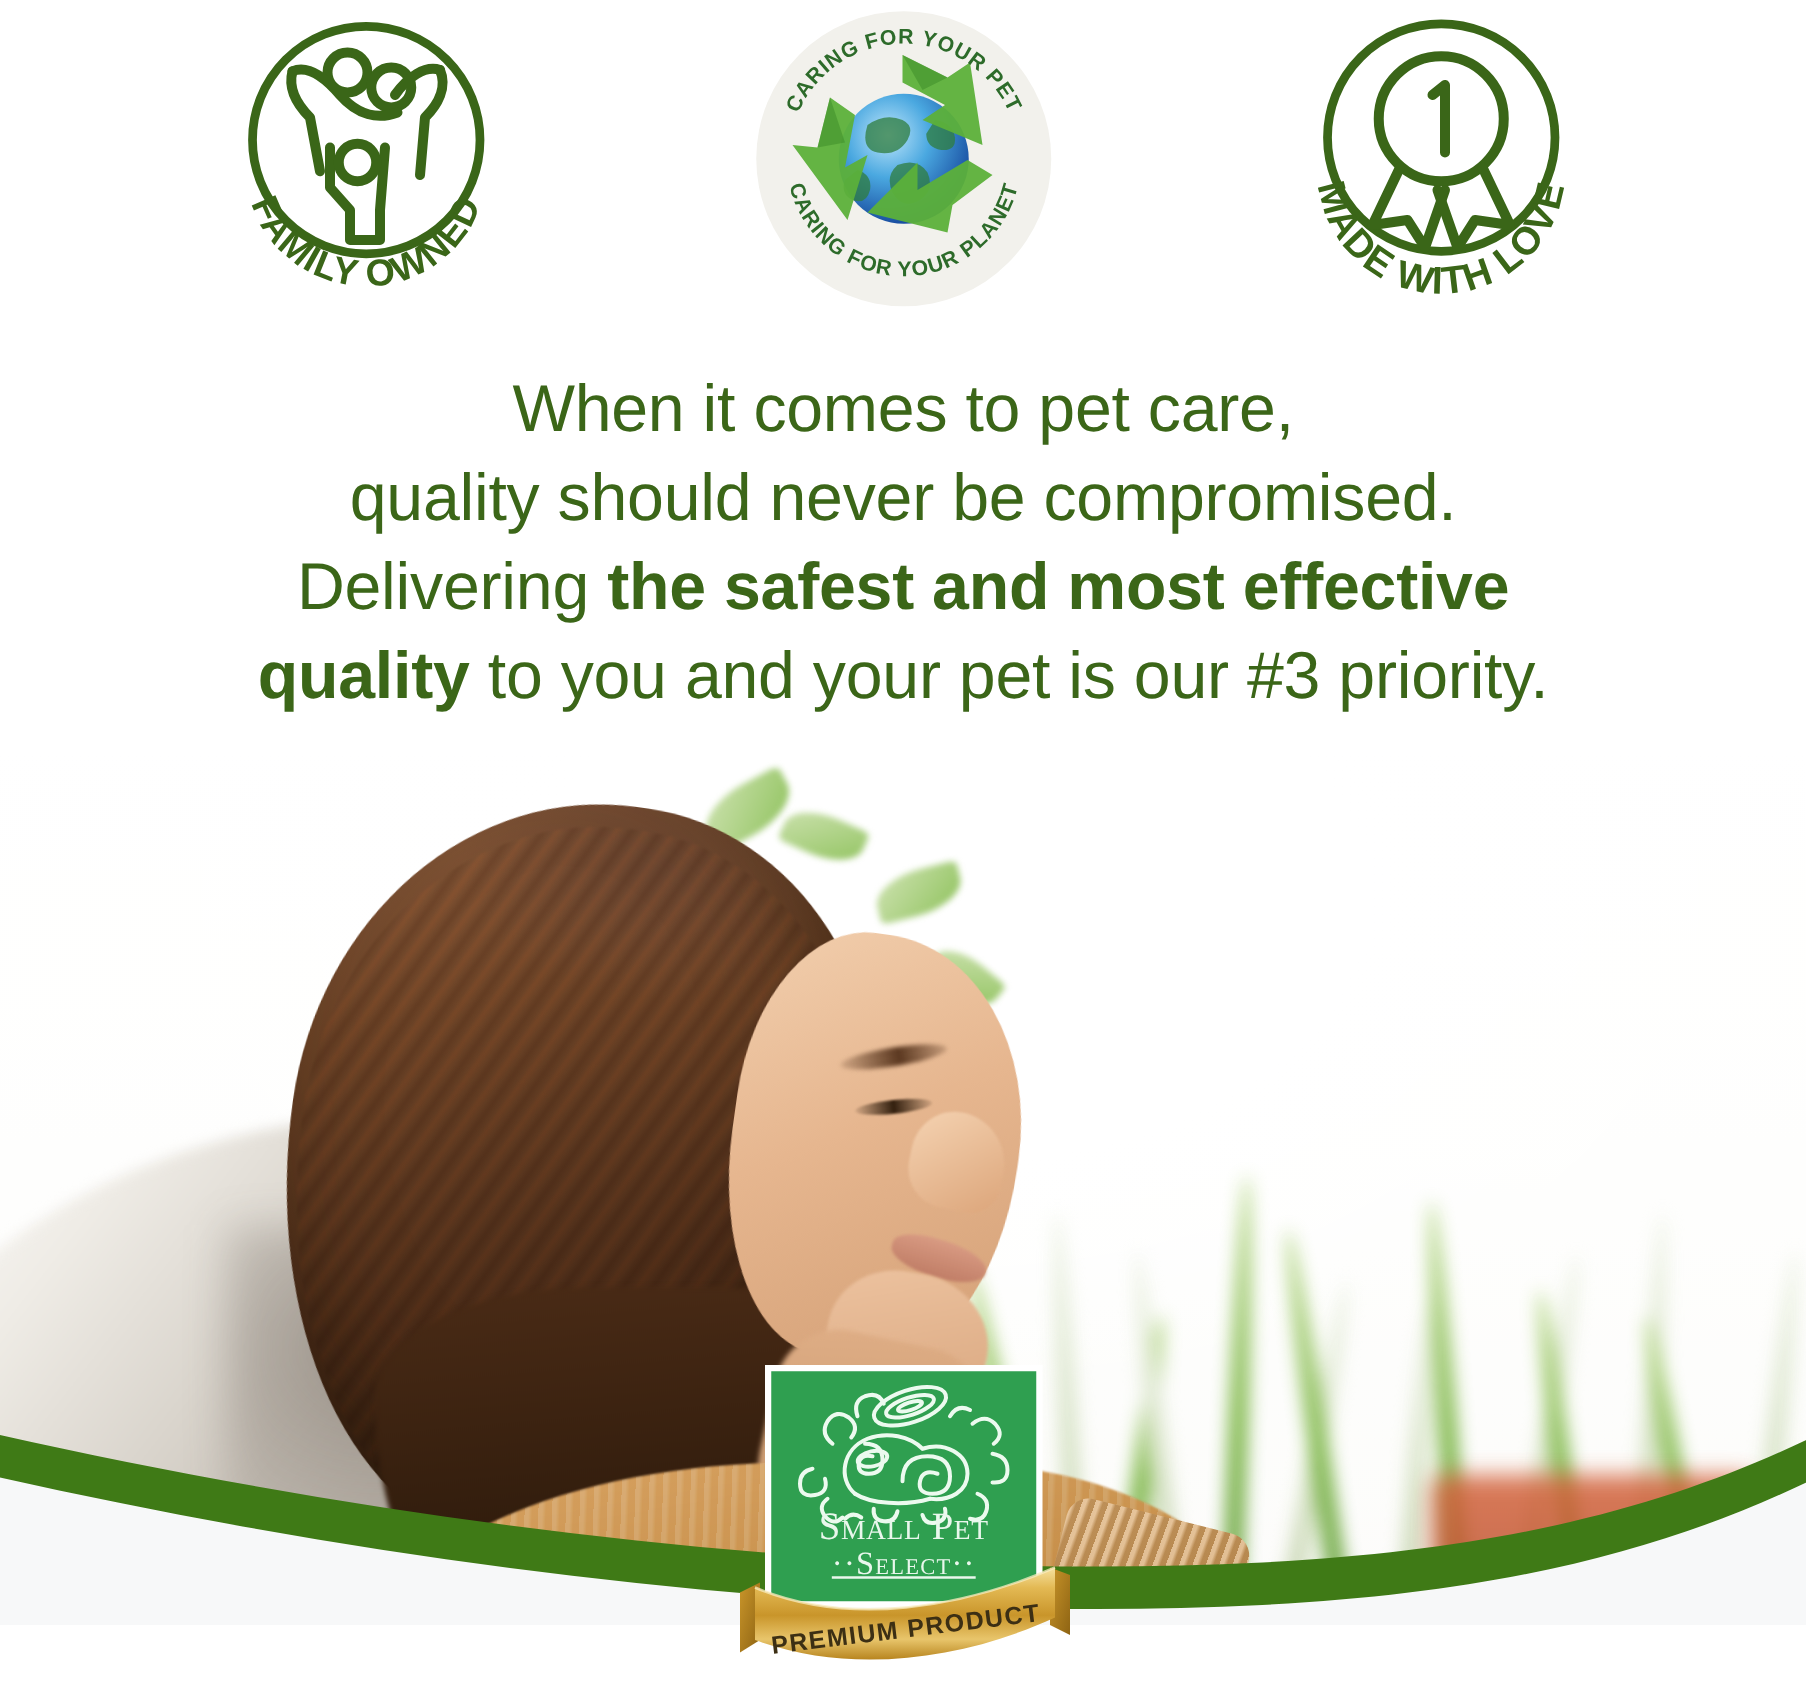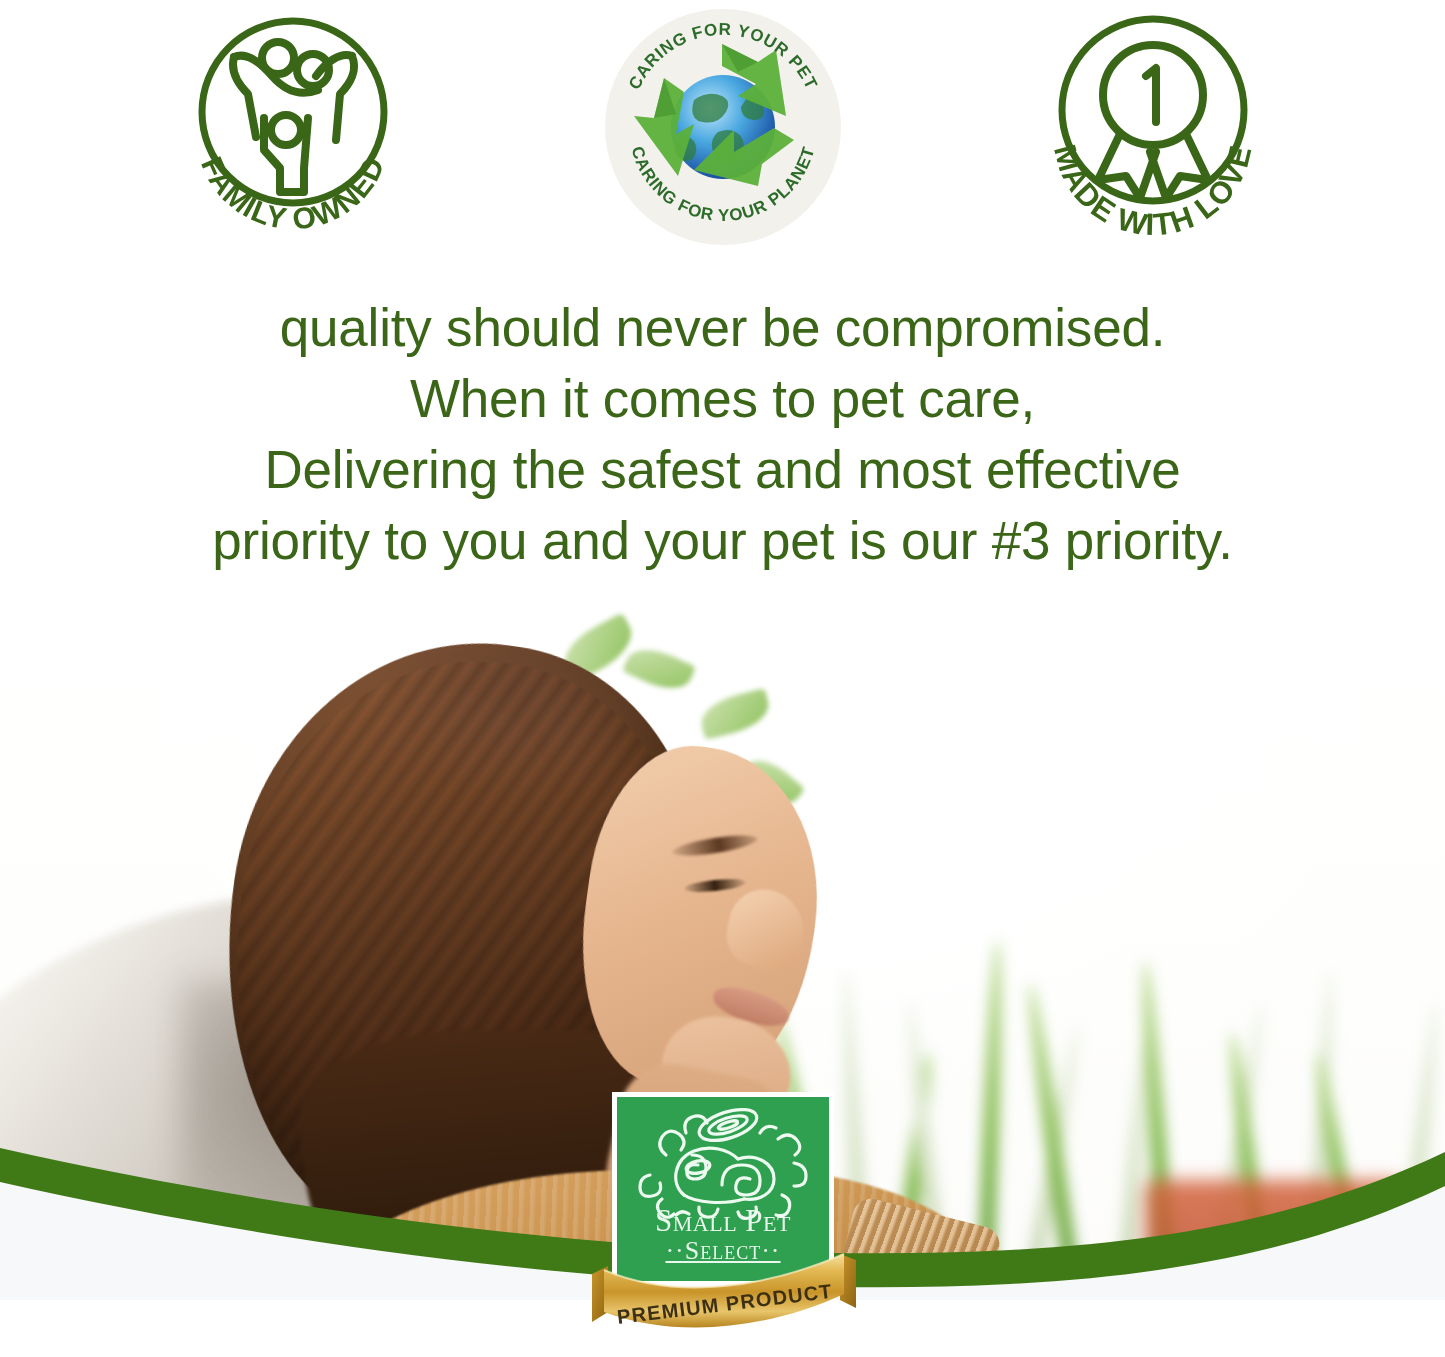--- a/index.html
+++ b/index.html
@@ -26,21 +26,21 @@
     position:absolute;left:0;top:292px;width:1445px;
     text-align:center;
     color:#3b6618;
     font-size:53px;
     line-height:71px;
     font-weight:400;
     letter-spacing:-0.2px;
     padding:0 40px;
     box-sizing:border-box;
   }
-  .headline b{font-weight:400;}
+  .headline b{font-weight:700;}
   .hl-line{display:block;white-space:nowrap;}
 
   
   .photo{
     position:absolute;left:0;top:600px;width:1445px;height:700px;
     overflow:hidden;
   }
   .photo-inner{position:absolute;inset:0;background:#fdfdfb;}
 
   
@@ -307,24 +307,24 @@
           <path d="M118 76 L 128 68 L 128 122"></path>
         </g>
         <text font-family="Liberation Sans, sans-serif" font-size="31" font-weight="700" fill="#3a6618" letter-spacing="1">
           <textPath href="#arcLove" startOffset="50%" text-anchor="middle">MADE WITH LOVE</textPath>
         </text>
       </svg>
     </div>
   </div>
 
   <div class="headline">
+    <span class="hl-line">When it comes to pet care,</span>
     <span class="hl-line">quality should never be compromised.</span>
-    <span class="hl-line">When it comes to pet care,</span>
     <span class="hl-line"><span>Delivering </span><b>the safest and most effective</b></span>
-    <span class="hl-line"><b>priority</b><span> to you and your pet is our #3 priority.</span></span>
+    <span class="hl-line"><b>quality</b><span> to you and your pet is our #3 priority.</span></span>
   </div>
 
   <div class="photo">
     <div class="photo-inner">
       <div class="bg-blowout"></div>
 
       <div class="plants">
         <div class="blade" style="left:20px;height:290px;transform:rotate(-11deg);"></div>
         <div class="blade pale" style="left:50px;height:330px;transform:rotate(-3deg);"></div>
         <div class="blade" style="left:86px;height:250px;transform:rotate(7deg);"></div>

